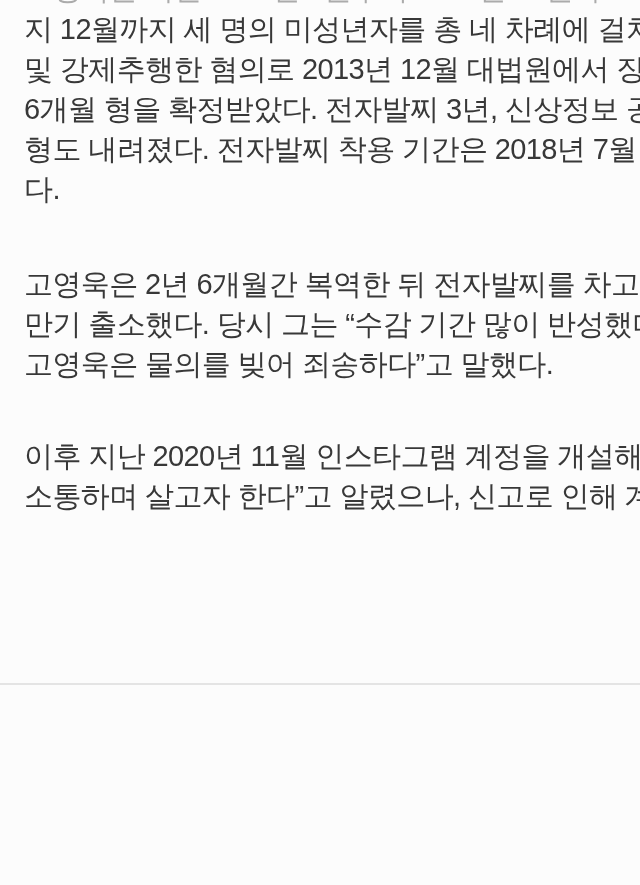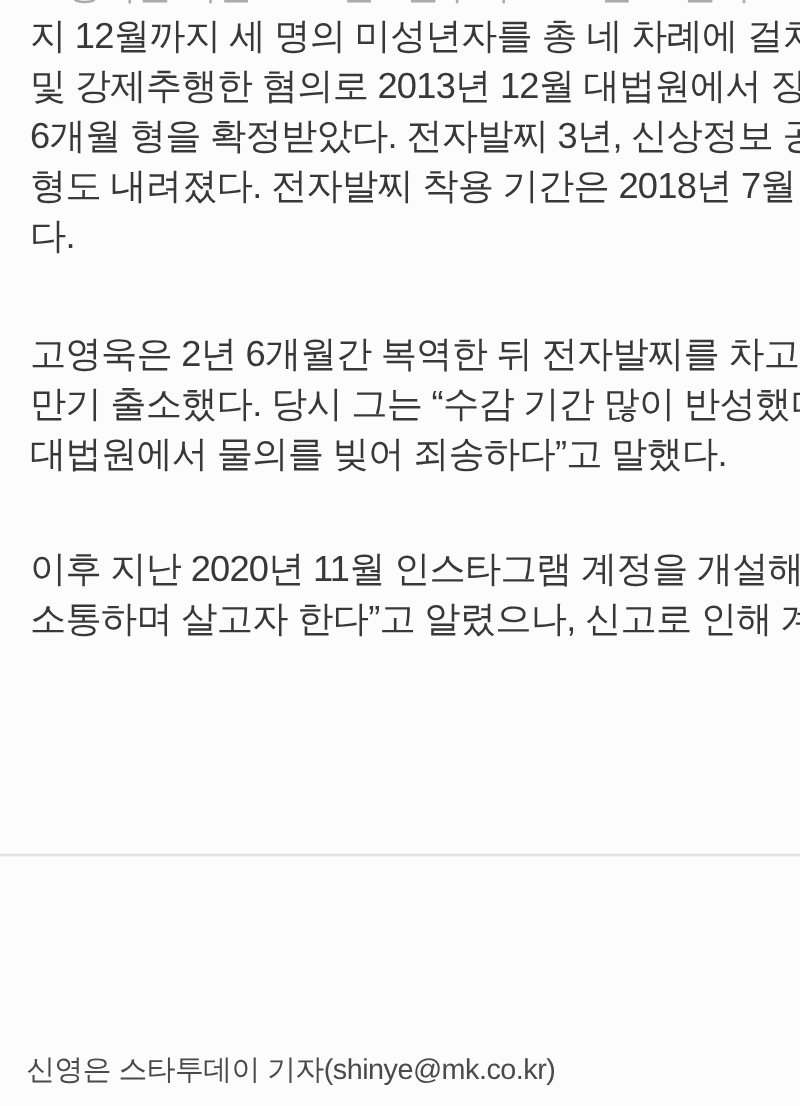--- a/index.html
+++ b/index.html
@@ -75,25 +75,24 @@
     <div class="article-line">지 12월까지 세 명의 미성년자를 총 네 차례에 걸쳐 성폭행</div>
     <div class="article-line">및 강제추행한 혐의로 2013년 12월 대법원에서 징역 2년</div>
     <div class="article-line">6개월 형을 확정받았다. 전자발찌 3년, 신상정보 공개 5년</div>
     <div class="article-line">형도 내려졌다. 전자발찌 착용 기간은 2018년 7월 만료됐</div>
     <div class="article-line">다.</div>
   </div>
 
   <div class="paragraph p2">
     <div class="article-line">고영욱은 2년 6개월간 복역한 뒤 전자발찌를 차고 2015년</div>
     <div class="article-line">만기 출소했다. 당시 그는 “수감 기간 많이 반성했다. 연예</div>
-    <div class="article-line">대법원에서 물의를 빚어 죄송하다”고 말했다.</div>
+    <div class="article-line">고영욱은 물의를 빚어 죄송하다”고 말했다.</div>
   </div>
 
   <div class="paragraph p3">
     <div class="article-line">이후 지난 2020년 11월 인스타그램 계정을 개설해 “세상과</div>
     <div class="article-line">소통하며 살고자 한다”고 알렸으나, 신고로 인해 계정이 폐</div>
   </div>
 
   <div class="divider"></div>
 
-  <div class="byline">신영은 스타투데이 기자(shinye@mk.co.kr)</div>
 
 </div>
 
 </body></html>

